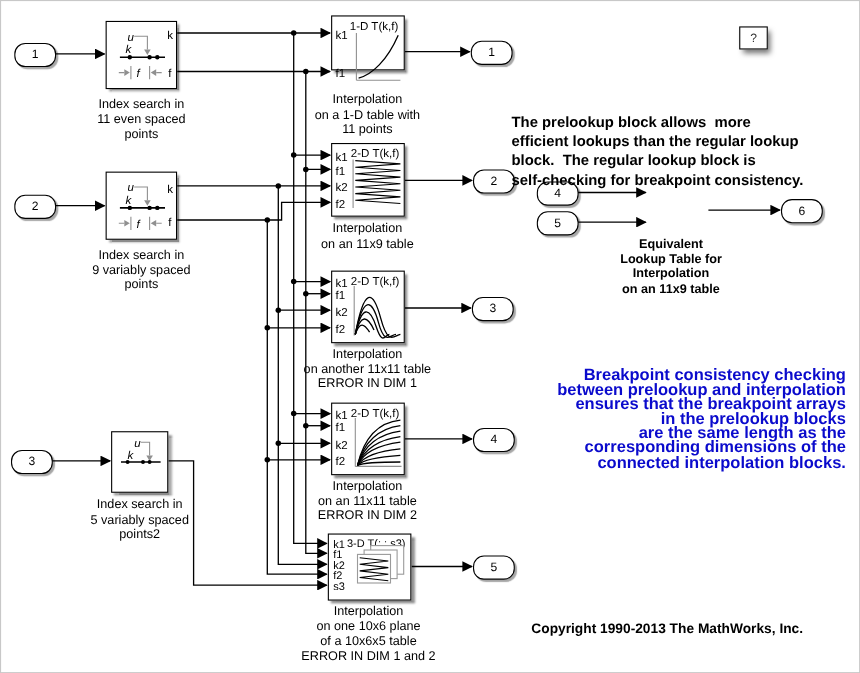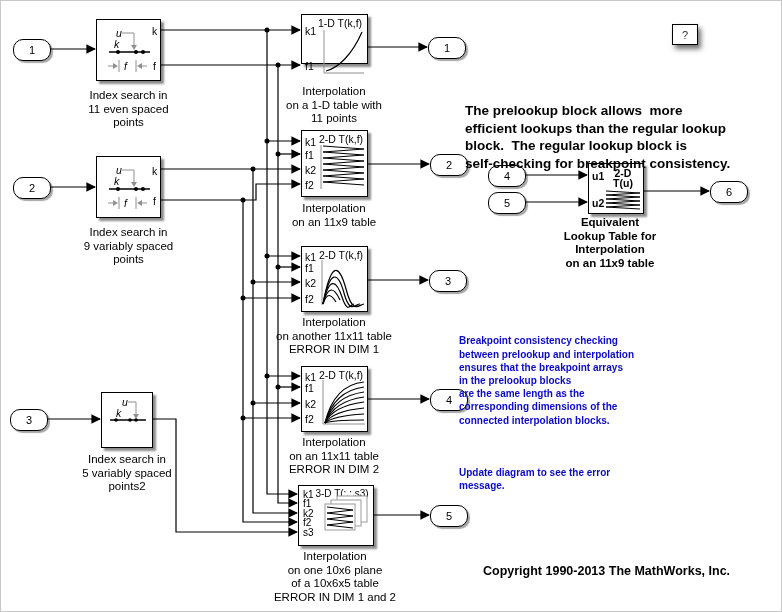--- a/index.html
+++ b/index.html
@@ -22,21 +22,21 @@
   }
   .caption {
     position:absolute; text-align:center; font-size:11.5px; line-height:13.5px;
     white-space:pre-wrap; z-index:3;
   }
   .caption.bold { font-weight:bold; }
   .note {
     position:absolute; font-weight:bold; white-space:pre-wrap; z-index:3;margin-top:24px;
   }
   .note.intro { font-size:13.5px; line-height:17.5px; text-align:left; }
-  .note.blue  { font-size:10px; line-height:13.2px; text-align:left; }
+  .note.blue  { font-size:15px; line-height:13.2px; text-align:right; }
   .note.copyright { font-size:12.5px; }
   .blue-par { margin:0 0 13px 0; white-space:pre-wrap; }
   .help-block {
     position:absolute; left:671px; top:23px; width:26px; height:21px;
     background:#fff; border:1px solid #000; box-sizing:border-box;
     box-shadow:3px 4px 5px rgba(0,0,0,0.55);
     display:flex; align-items:center; justify-content:center;
     font-size:11px; color:#333; z-index:3;
   }
   svg text { font:10.5px "Liberation Sans", sans-serif; fill:#000; }
@@ -302,29 +302,20 @@
       <rect class="pl" x="32" y="14" width="30" height="26"></rect>
       <rect class="pl" x="26" y="18" width="30" height="26"></rect>
       <polyline class="zz" points="28,21 54,24 28,27 54,30 28,33 54,36 28,39 54,42"></polyline>
     </svg>
   </div>
   <div class="caption" style="left:234px;top:549px;width:200px">Interpolation
 on one 10x6 plane
 of a 10x6x5 table
 ERROR IN DIM 1 and 2</div>
 
-  <div class="block" style="left:587px;top:162px;width:56px;height:51px">
-    <svg width="54" height="49">
-      <text class="bold" x="3" y="16">u1</text>
-      <text class="bold" x="3" y="43">u2</text>
-      <text class="bold mid" x="34" y="13">2-D</text>
-      <text class="bold mid" x="34" y="23">T(u)</text>
-      <polyline class="zz" points="17,27 51,29 17,31 51,33 17,35 51,37 17,39 51,41 17,43 51,45"></polyline>
-    </svg>
-  </div>
   <div class="caption bold" style="left:509px;top:215px;width:200px">Equivalent
 Lookup Table for
 Interpolation
 on an 11x9 table</div>
 
   <div class="help-block">
     <span>?</span>
   </div>
 
   <div class="note intro" style="left:464px;top:77px;width:316px">The prelookup block allows  more
@@ -333,19 +324,17 @@
 self-checking for breakpoint consistency.</div>
 
   <div class="note blue" style="left:458px;top:283px;width:310px">
     <p class="blue-par" style="color: rgb(10, 10, 204);">Breakpoint consistency checking
 between prelookup and interpolation
 ensures that the breakpoint arrays
 in the prelookup blocks
 are the same length as the
 corresponding dimensions of the
 connected interpolation blocks.</p>
-    <p class="blue-par" style="color: rgb(10, 10, 204);">Update diagram to see the error
-message.</p>
   </div>
 
   <div class="note copyright" style="left:482px;top:539px">Copyright 1990-2013 The MathWorks, Inc.</div>
 
 </div>
 
 </body></html>

